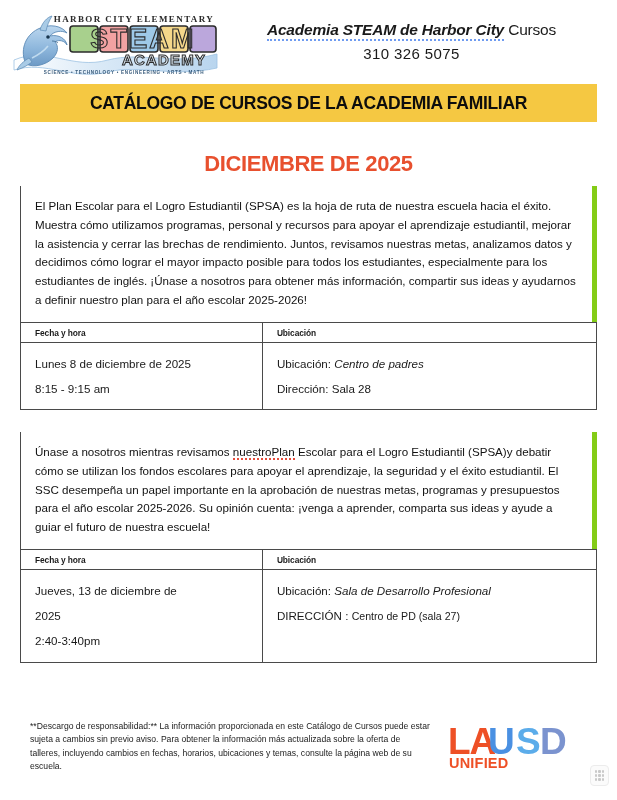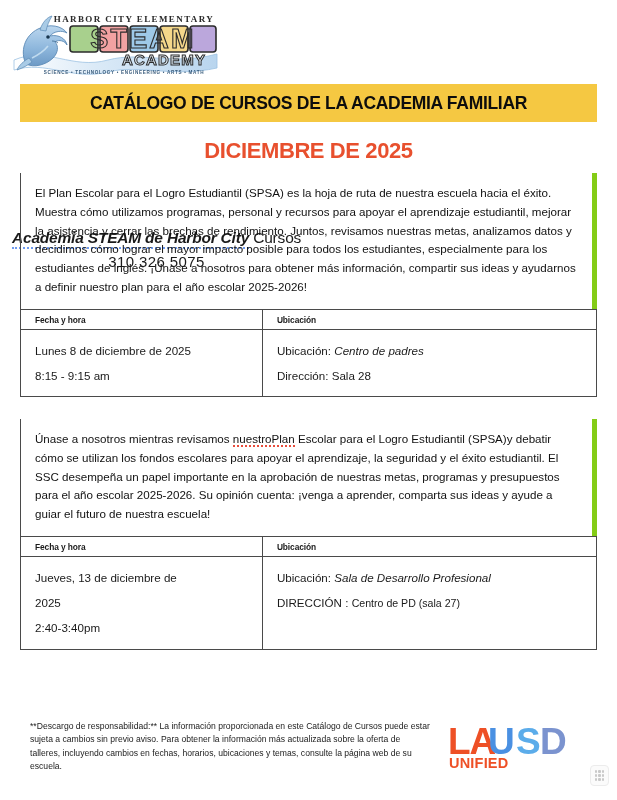--- a/index.html
+++ b/index.html
@@ -13,21 +13,20 @@
     overflow: hidden;
     position: relative;
   }
 
   
   .header {
     display: flex;
     align-items: flex-start;
     padding: 8px 14px 0 12px;
     height: 78px;
-    flex-direction: column;
   }
 
   .logo-wrap {
     width: 208px;
     flex: 0 0 208px;
     position: relative;
     height: 72px;
   }
 
   .logo-svg { display:block; }
@@ -74,21 +73,21 @@
     white-space: nowrap;
   }
 
   
   .month {
     text-align: center;
     color: #e8502e;
     font-size: 22px;
     font-weight: 800;
     letter-spacing: -0.4px;
-    margin-top: 16px;
+    margin-top: 29px;
     margin-bottom: 9px;
   }
 
   
   .section {
     margin: 0 20px 0 20px;
     position: relative;
   }
   .section + .section { margin-top: 22px; }
 

